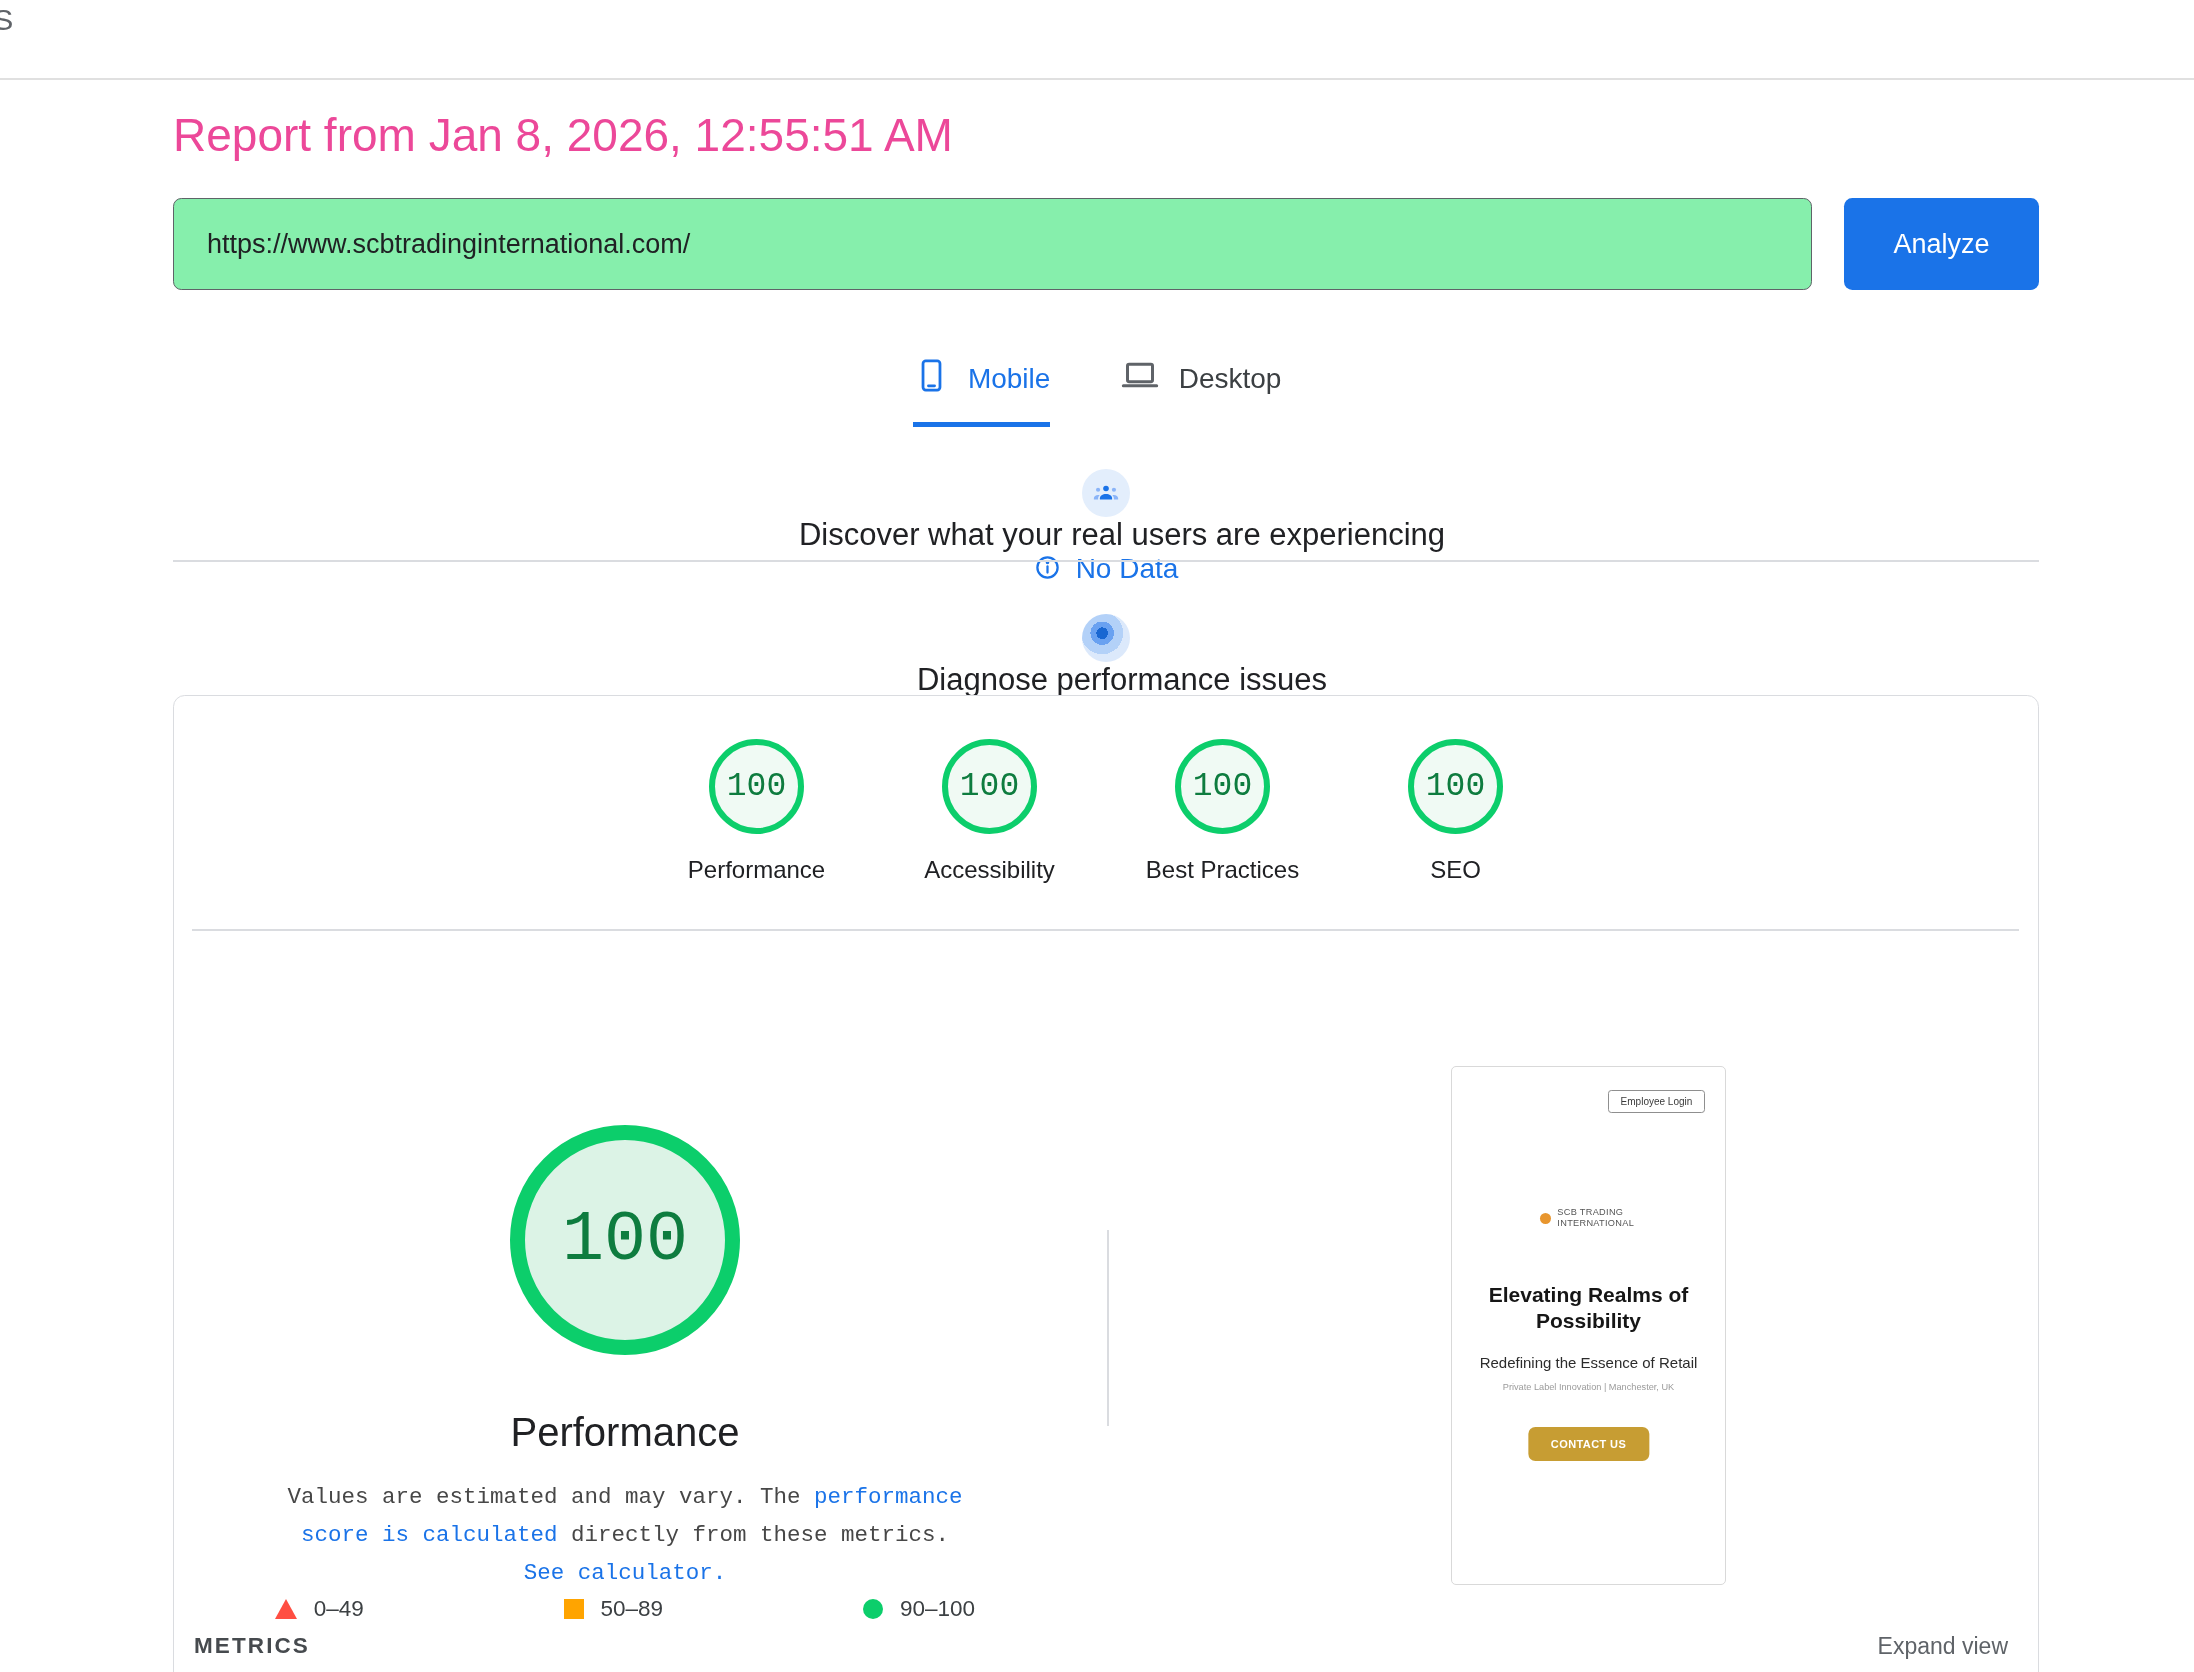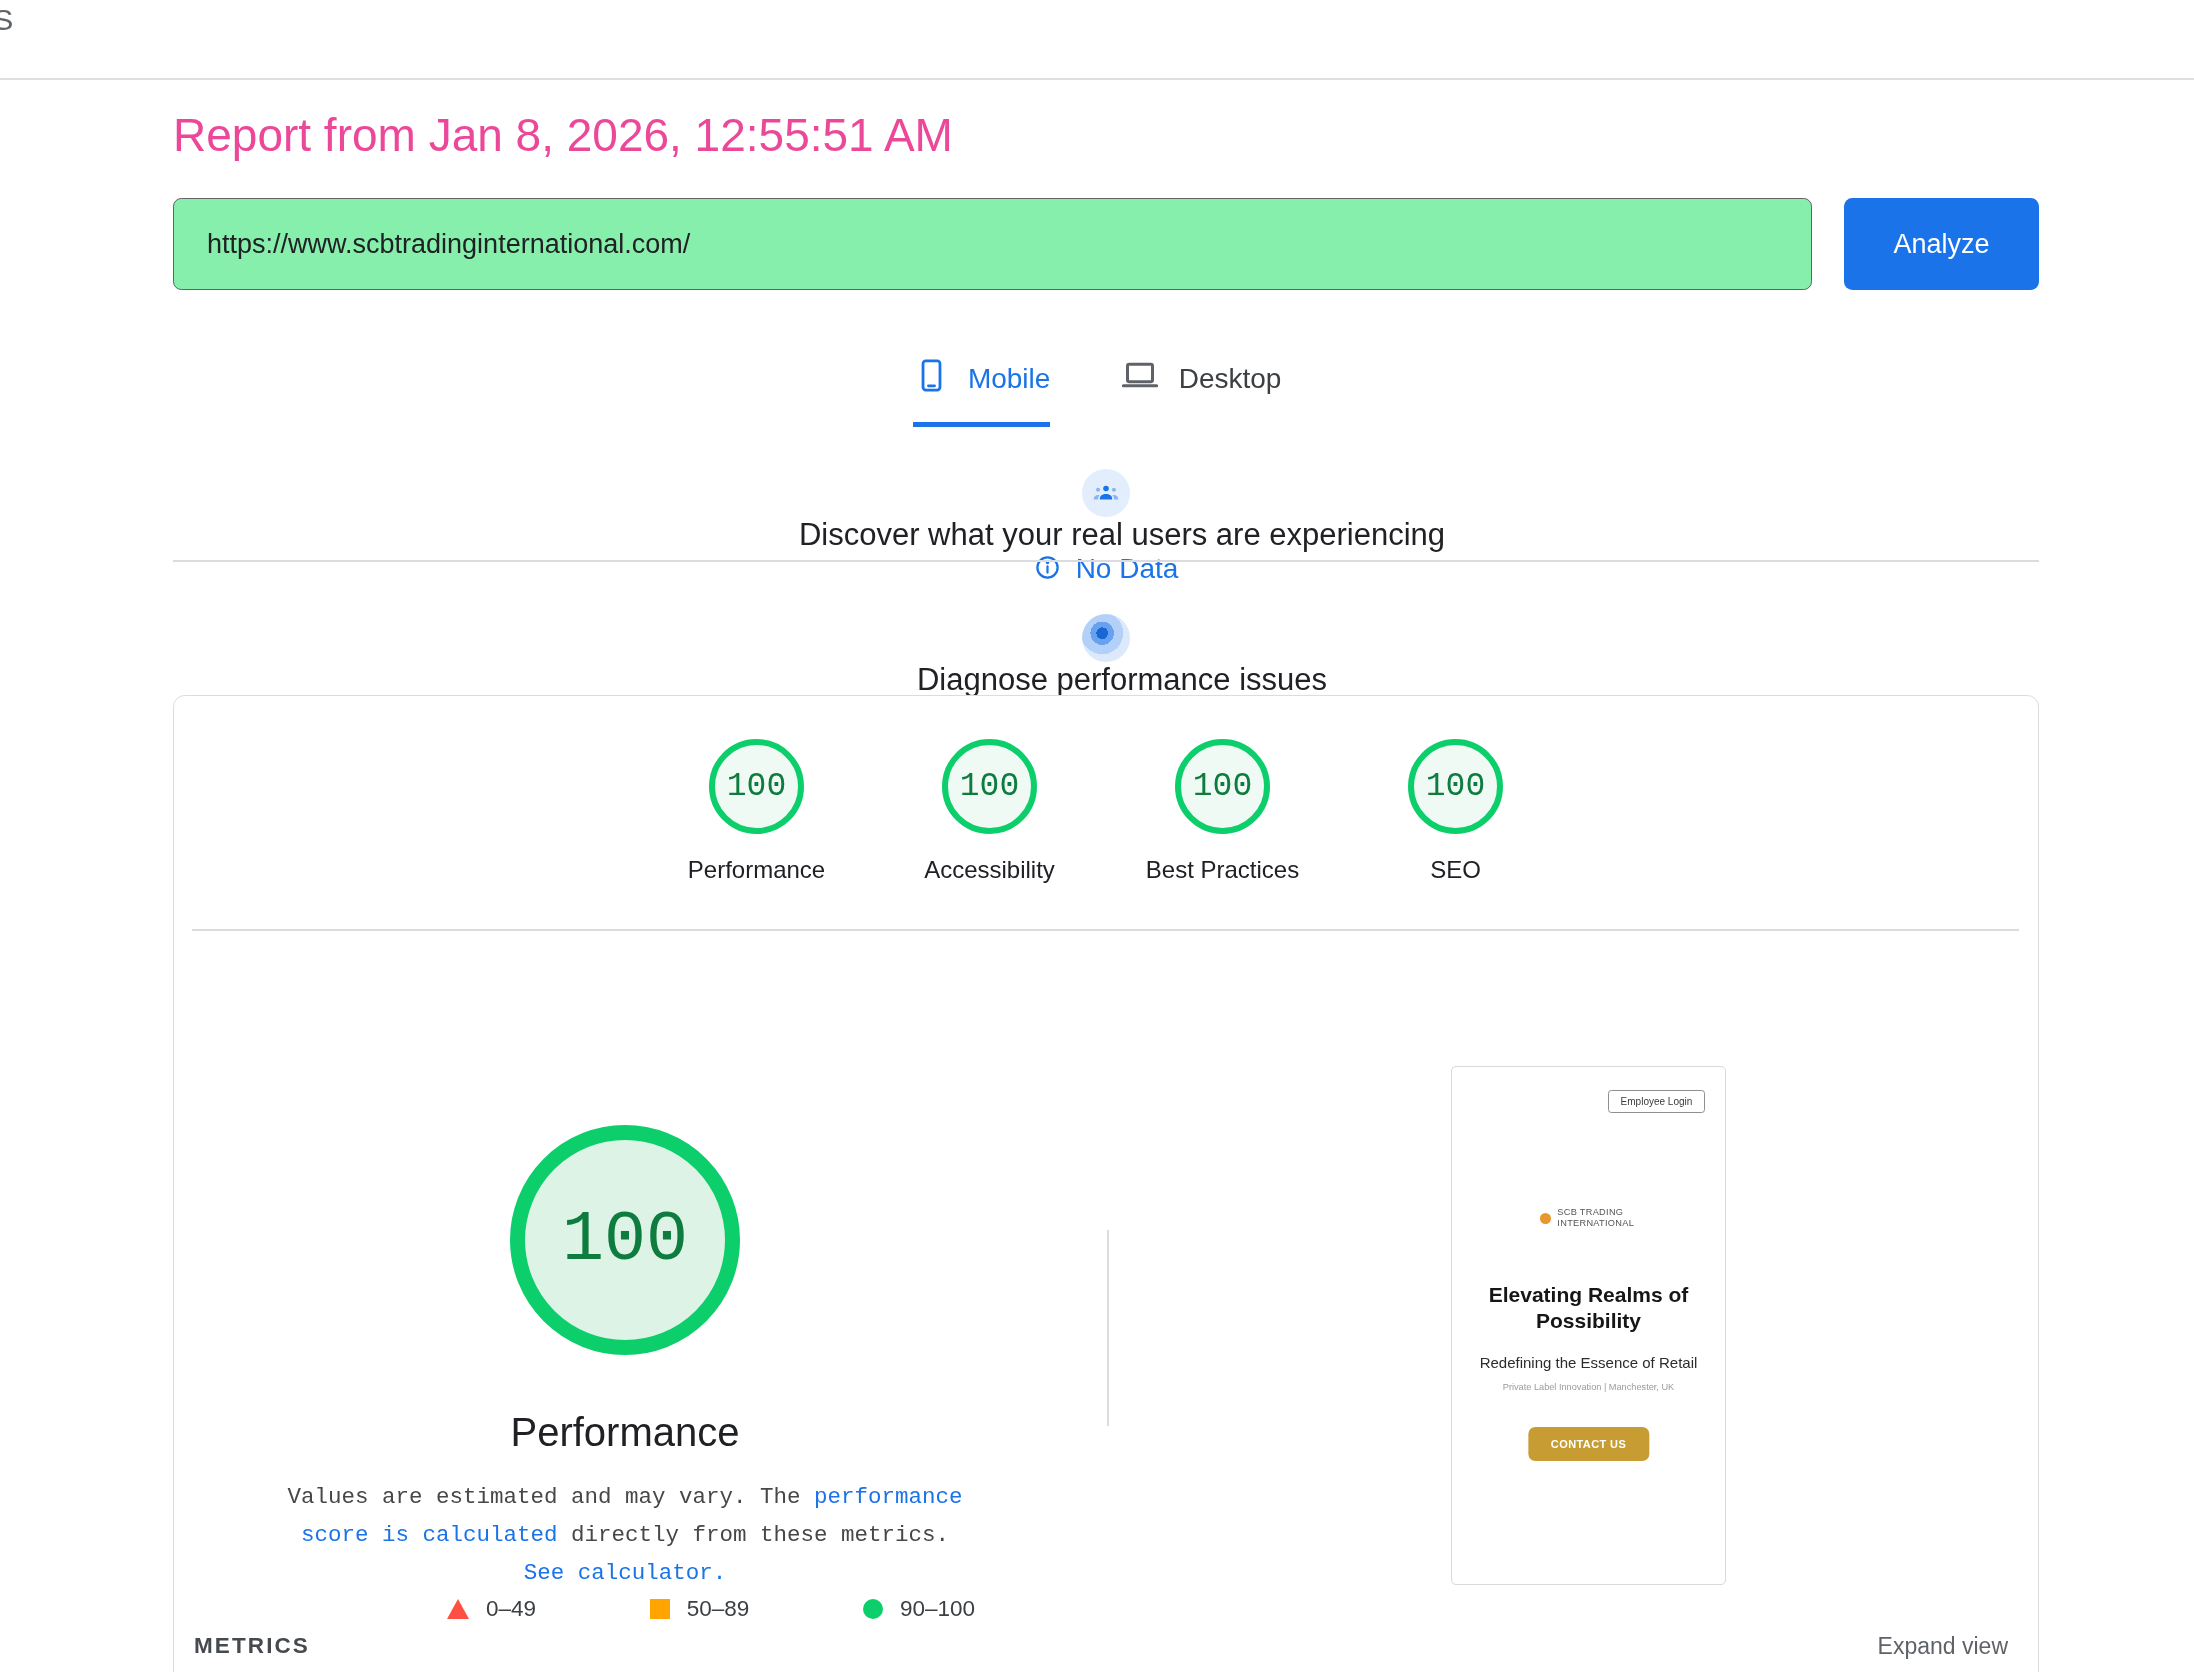--- a/index.html
+++ b/index.html
@@ -54,21 +54,21 @@
   .big-gauge { position:absolute; left:336px; top:429px; width:230px; height:230px; border-radius:50%;
                border:15px solid #0cce6b; background:#dcf3e6; display:flex; align-items:center; justify-content:center;
                font-family:"Liberation Mono", monospace; font-size:70px; color:#0e7c3f; }
 
   .perf-heading { position:absolute; top:714px; left:201px; width:500px; text-align:center;
                   font-size:40px; color:#202124; }
   .perf-desc { position:absolute; top:782px; left:101px; width:700px; text-align:center;
                font-size:22.5px; line-height:38px; color:#474747;font-family:Liberation Mono, monospace; }
   .link { color:#1a73e8; cursor:pointer; }
 
-  .legend { position:absolute; top:900px; left:101px; width:700px; display:flex; justify-content:flex-end; gap:114px; }
+  .legend { position:absolute; top:900px; left:101px; width:700px; display:flex; justify-content:space-between; gap:53px; }
   .legend-item { display:flex; align-items:center; gap:16.7px; font-size:22.5px; color:#3c4043; }
   .shape-triangle { width:0; height:0; border-left:11.7px solid transparent; border-right:11.7px solid transparent;
                     border-bottom:20px solid #ff4e42; }
   .shape-square { width:20px; height:20px; background:#ffa400; }
   .shape-circle { width:20px; height:20px; border-radius:50%; background:#0cce6b; }
 
   .v-divider { position:absolute; left:933px; top:534px; width:1.7px; height:196px; background:#dadce0; }
 
   .preview { position:absolute; left:1277px; top:370px; width:275px; height:519px;
              border:1.7px solid #d9d9d9; border-radius:5px; background:#fff; overflow:hidden; }

